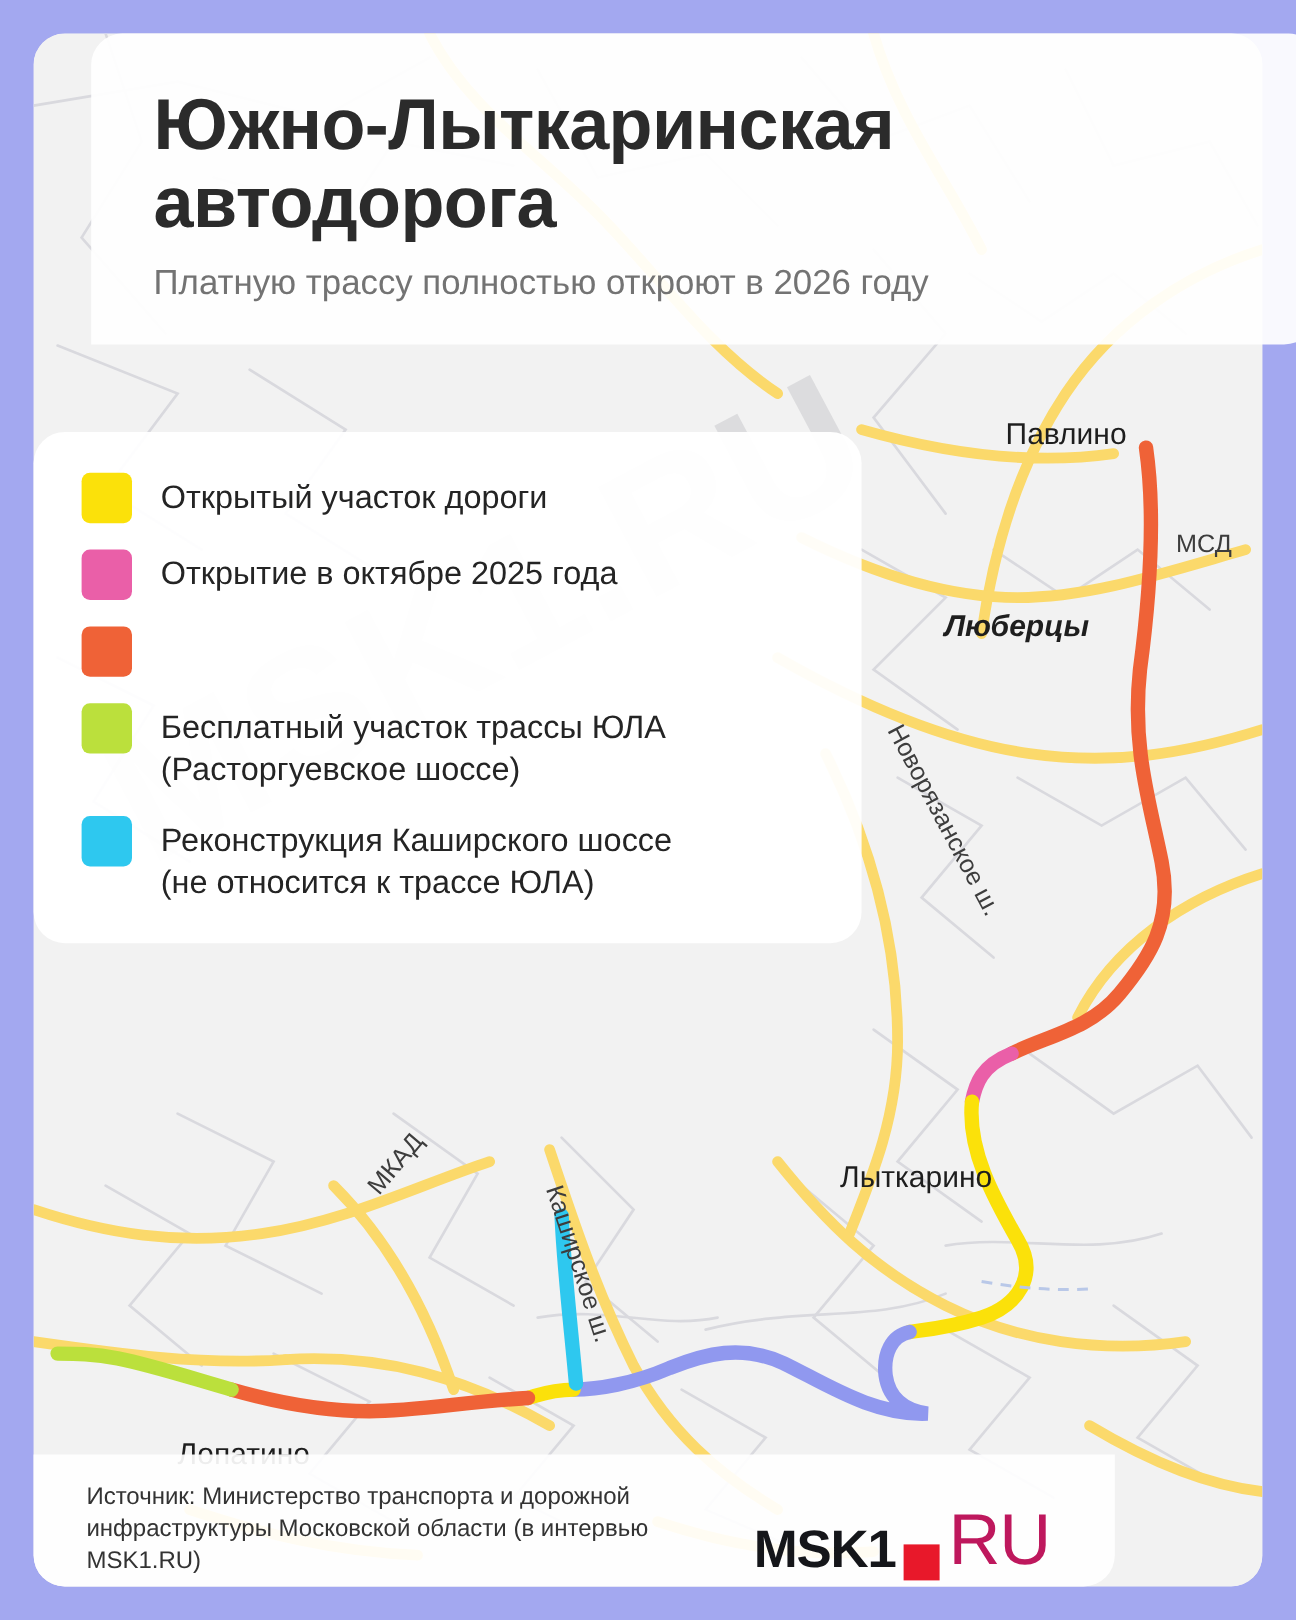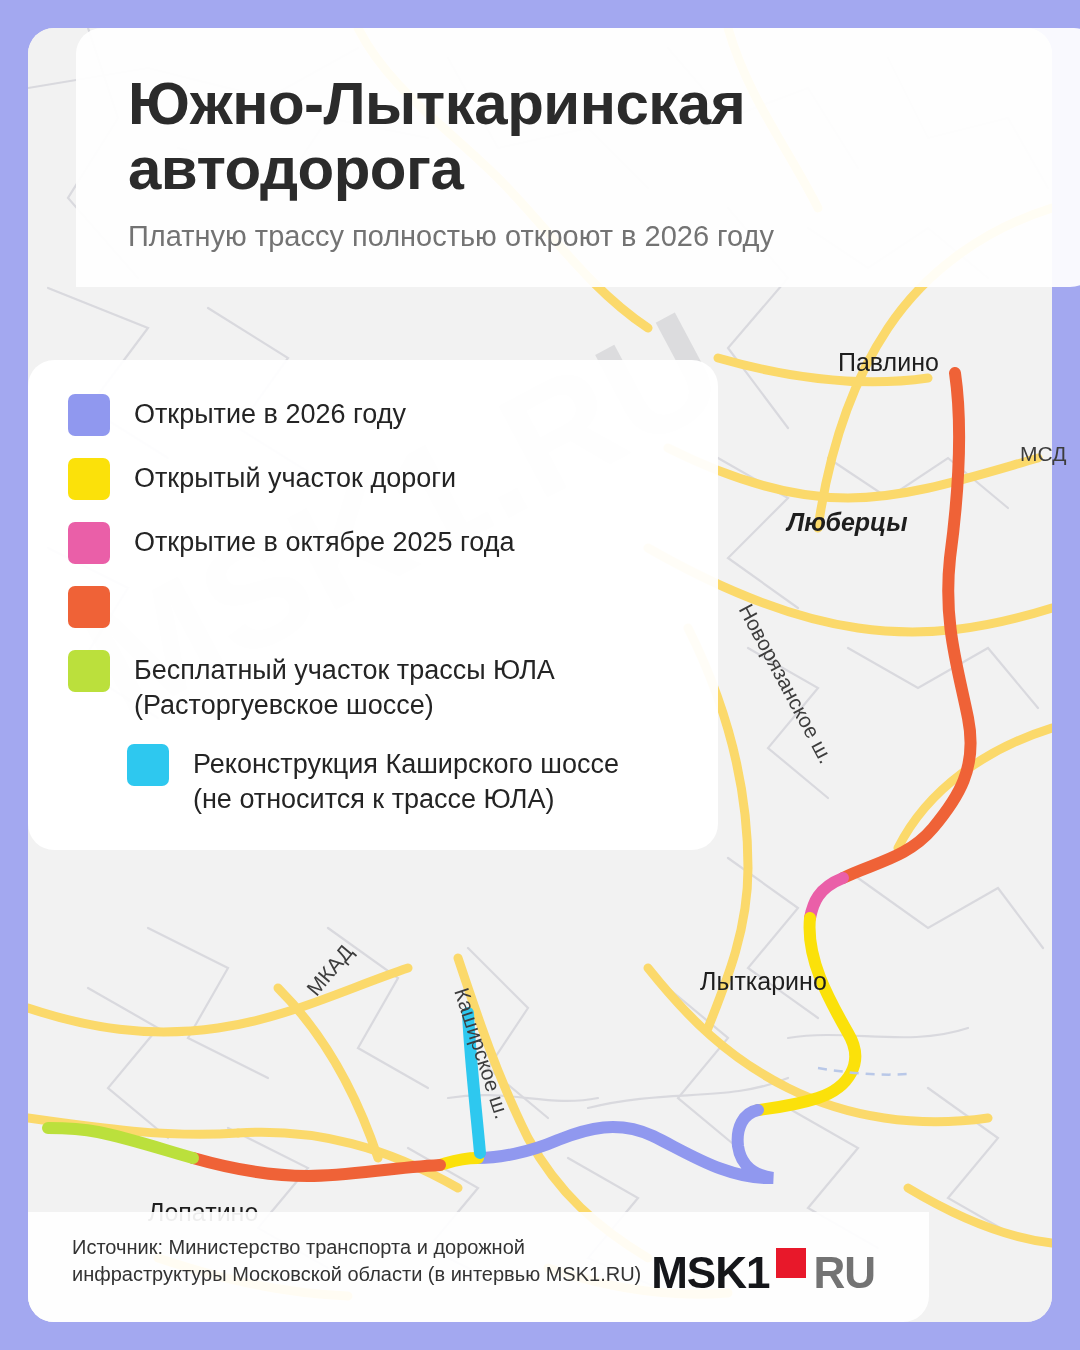--- a/index.html
+++ b/index.html
@@ -88,21 +88,21 @@
     box-sizing: border-box;
     padding: 34px 40px 34px 40px;
     background: rgba(255,255,255,0.95);
     border-radius: 26px;
   }
   .legend-row {
     display: flex;
     align-items: flex-start;
     margin-bottom: 22px;
   }
-  .legend-row:last-child { margin-bottom: 0; justify-content: center; }
+  .legend-row:last-child { margin-bottom: 0; }
   .swatch {
     width: 42px;
     height: 42px;
     border-radius: 7px;
     flex: 0 0 auto;
     margin-right: 24px;
   }
   .legend-label {
     font-size: 27px;
     color: #242424;
@@ -129,40 +129,40 @@
   }
   .source-text {
     font-size: 20px;
     color: #333;
     line-height: 1.35;
     white-space: pre-line;
     max-width: 640px;
   }
   .logo {
     display: flex;
-    align-items: flex-start;
+    align-items: flex-end;
     margin-top: 14px;
     margin-right: 14px;
   }
   .logo .msk {
     font-size: 44px;
     font-weight: bold;
     color: #15161a;
     letter-spacing: -1px;
   }
   .logo .redblock {
     width: 30px;
     height: 30px;
     background: #e8182a;
     margin: 0 7px;
   }
   .logo .ru {
-    font-size: 44px;
-    font-weight: bold;
-    color: #737373;
+    font-size: 60px;
+    font-weight: normal;
+    color: #be185d;
     letter-spacing: -1px;
   }
 
   
   .map-label {
     position: absolute;
     font-size: 25px;
     color: #1e1e1e;
     font-weight: normal;
     white-space: nowrap;
@@ -259,38 +259,34 @@
 
       <path d="M440 985 C442 1030 448 1080 452 1125" stroke="#2ec8ef" stroke-width="12" fill="none" stroke-linecap="round"></path>
 
       <path d="M790 1040 C820 1045 850 1048 880 1046" stroke="#b9c8e8" stroke-width="2.5" stroke-dasharray="9 7" fill="none"></path>
     </svg>
   </div>
 
   <div class="watermark">МSK1.RU</div>
 
   <div class="map-label" style="left:838px; top:348px;">Павлино</div>
-  <div class="map-label small" style="left:980px; top:442px;margin-left:40px;">МСД</div>
+  <div class="map-label small" style="left:980px; top:442px;">МСД</div>
   <div class="map-label" style="left:787px; top:508px; font-weight:bold;font-style:italic;">Люберцы</div>
   <div class="map-label small rot-novoryaz" style="left:755px; top:600px;">Новорязанское ш.</div>
   <div class="map-label" style="left:700px; top:967px;">Лыткарино</div>
   <div class="map-label small rot-mkad" style="left:302px; top:985px;">МКАД</div>
   <div class="map-label small rot-kashir" style="left:472px; top:985px;">Каширское ш.</div>
   <div class="map-label" style="left:148px; top:1198px;">Лопатино</div>
 
   <div class="header-card">
     <h1 class="title">Южно-Лыткаринская автодорога</h1>
     <p class="subtitle">Платную трассу полностью откроют в 2026 году</p>
   </div>
 
   <div class="legend-card">
-    <div class="legend-row">
-      <span class="swatch" style="background:#9098ef;"></span>
-      <span class="legend-label">Открытие в 2026 году</span>
-    </div>
     <div class="legend-row">
       <span class="swatch" style="background:#fbe10a;"></span>
       <span class="legend-label">Открытый участок дороги</span>
     </div>
     <div class="legend-row">
       <span class="swatch" style="background:#ea5fa8;"></span>
       <span class="legend-label">Открытие в октябре 2025 года</span>
     </div>
     <div class="legend-row">
       <span class="swatch" style="background:#ef6237;"></span>

